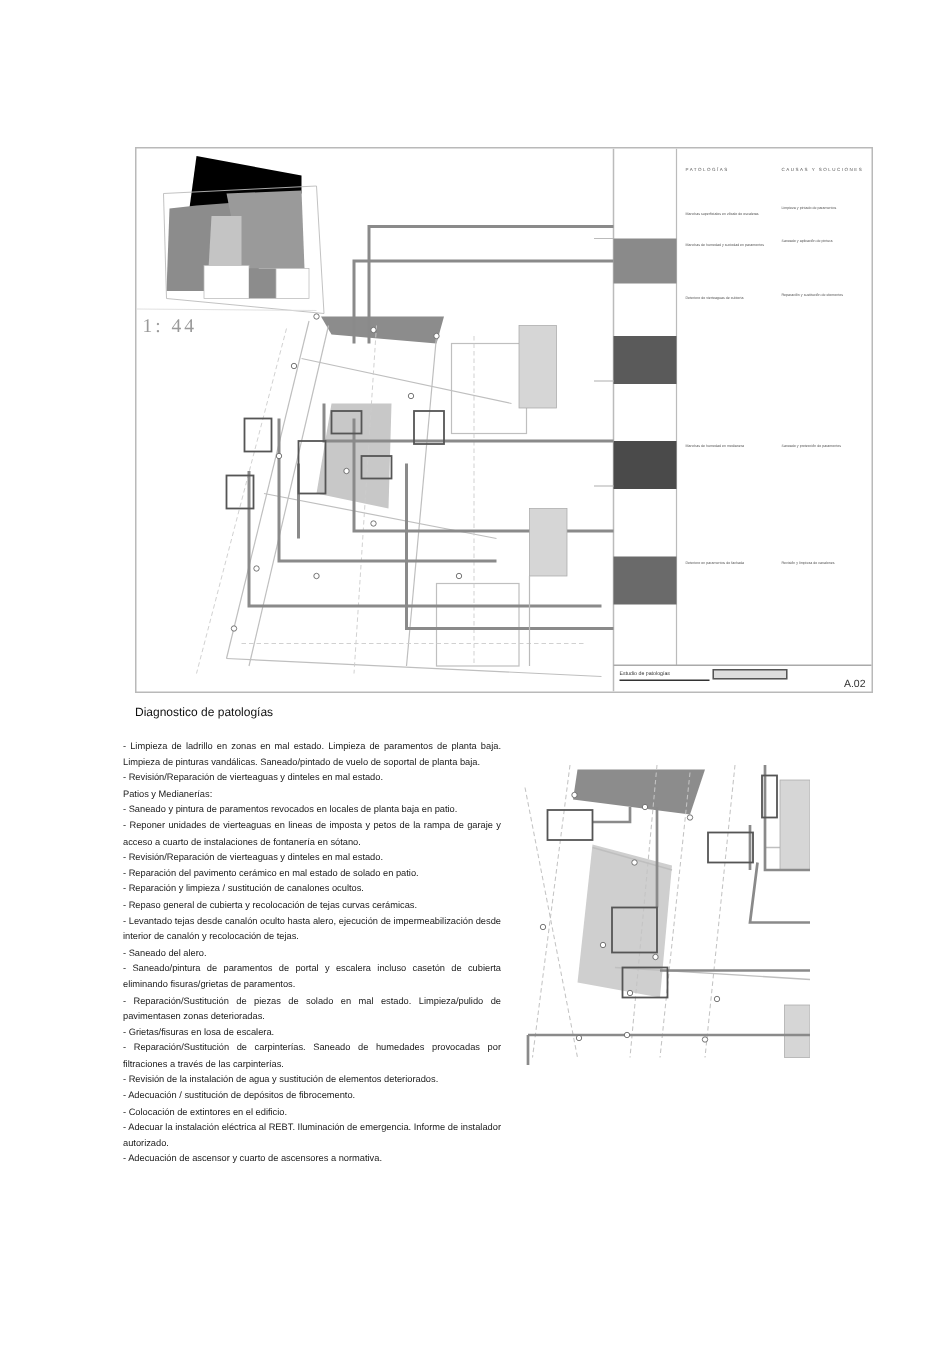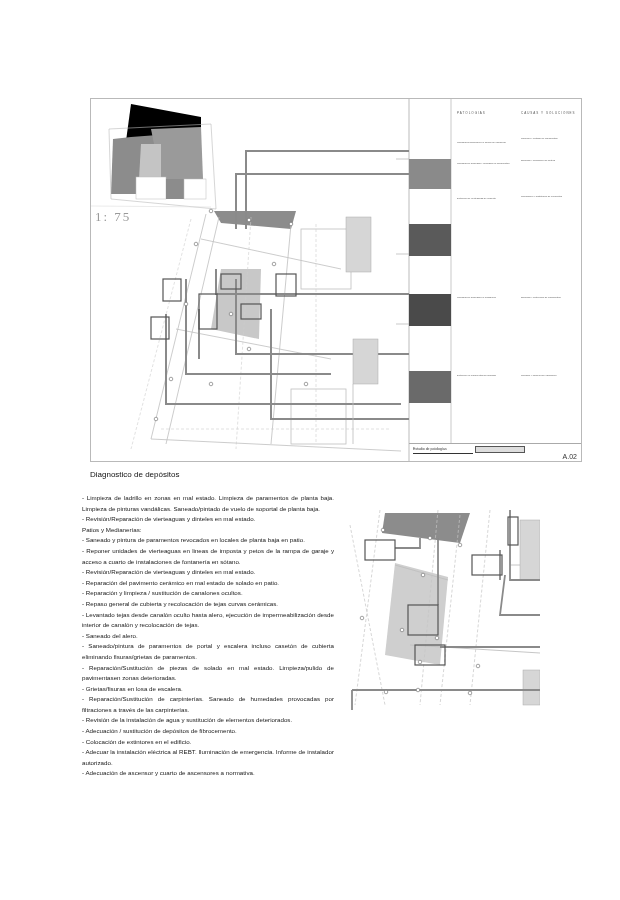--- a/index.html
+++ b/index.html
@@ -110,21 +110,21 @@
         <circle cx="120" cy="285" r="1.8"></circle>
       <circle cx="215" cy="285" r="1.8"></circle>
         <circle cx="65" cy="320" r="1.8"></circle>
     </g>
 
     <rect x="255" y="118" width="25" height="55" fill="#d6d6d6" stroke="#aaa" stroke-width="0.5"></rect>
     <rect x="262" y="240" width="25" height="45" fill="#d6d6d6" stroke="#aaa" stroke-width="0.5"></rect>
     <line x1="262" y1="285" x2="262" y2="345" stroke="#bbb" stroke-width="0.8"></line>
   </svg>
 
-  <div class="scale-label">1: 75</div>
+  <div class="scale-label">1: 44</div>
 
   <div class="legend-table">
     <div class="lt-head" style="left:48px;">PATOLOGÍAS</div>
     <div class="lt-head" style="left:112px;">CAUSAS Y SOLUCIONES</div>
 
     <div class="lt-note" style="left:48px; top:42px;">Manchas superficiales en zócalo de escaleras</div>
     <div class="lt-note" style="left:112px; top:38px;">Limpieza y pintado de paramentos</div>
 
     <div class="lt-note" style="left:48px; top:63px;">Manchas de humedad y suciedad en paramentos</div>
     <div class="lt-note" style="left:112px; top:60px;">Saneado y aplicación de pintura</div>
@@ -140,21 +140,21 @@
   </div>
 
   <div class="title-block">
     <div style="position:absolute; left:4px; top:3px; font-size:3.5px;">Estudio de patologías</div>
     <div style="position:absolute; left:4px; top:9px; width:60px; height:1px; background:#333;"></div>
     <div style="position:absolute; left:66px; top:2px; width:48px; height:5px; border:1px solid #555; background:#ddd;"></div>
     <div class="tb-code">A.02</div>
   </div>
 </div>
 
-<div class="section-title">Diagnostico de depósitos</div>
+<div class="section-title">Diagnostico de patologías</div>
 
 <div class="body-text">
   <p>-  Limpieza de ladrillo en zonas en mal estado. Limpieza de paramentos de planta baja. Limpieza de pinturas vandálicas. Saneado/pintado de vuelo de soportal de planta baja.</p>
   <p>-  Revisión/Reparación de vierteaguas y dinteles en mal estado.</p>
   <p>  Patios y Medianerías:</p>
   <p>-  Saneado y pintura de paramentos revocados en locales de planta baja en patio.</p>
   <p>-  Reponer unidades de vierteaguas en lineas de imposta y petos de la rampa de garaje y acceso a cuarto de instalaciones de fontanería en sótano.</p>
   <p>-  Revisión/Reparación de vierteaguas y dinteles en mal estado.</p>
   <p>-  Reparación del pavimento cerámico en mal estado de solado en patio.</p>
   <p>  -  Reparación y limpieza / sustitución de canalones ocultos.</p>

